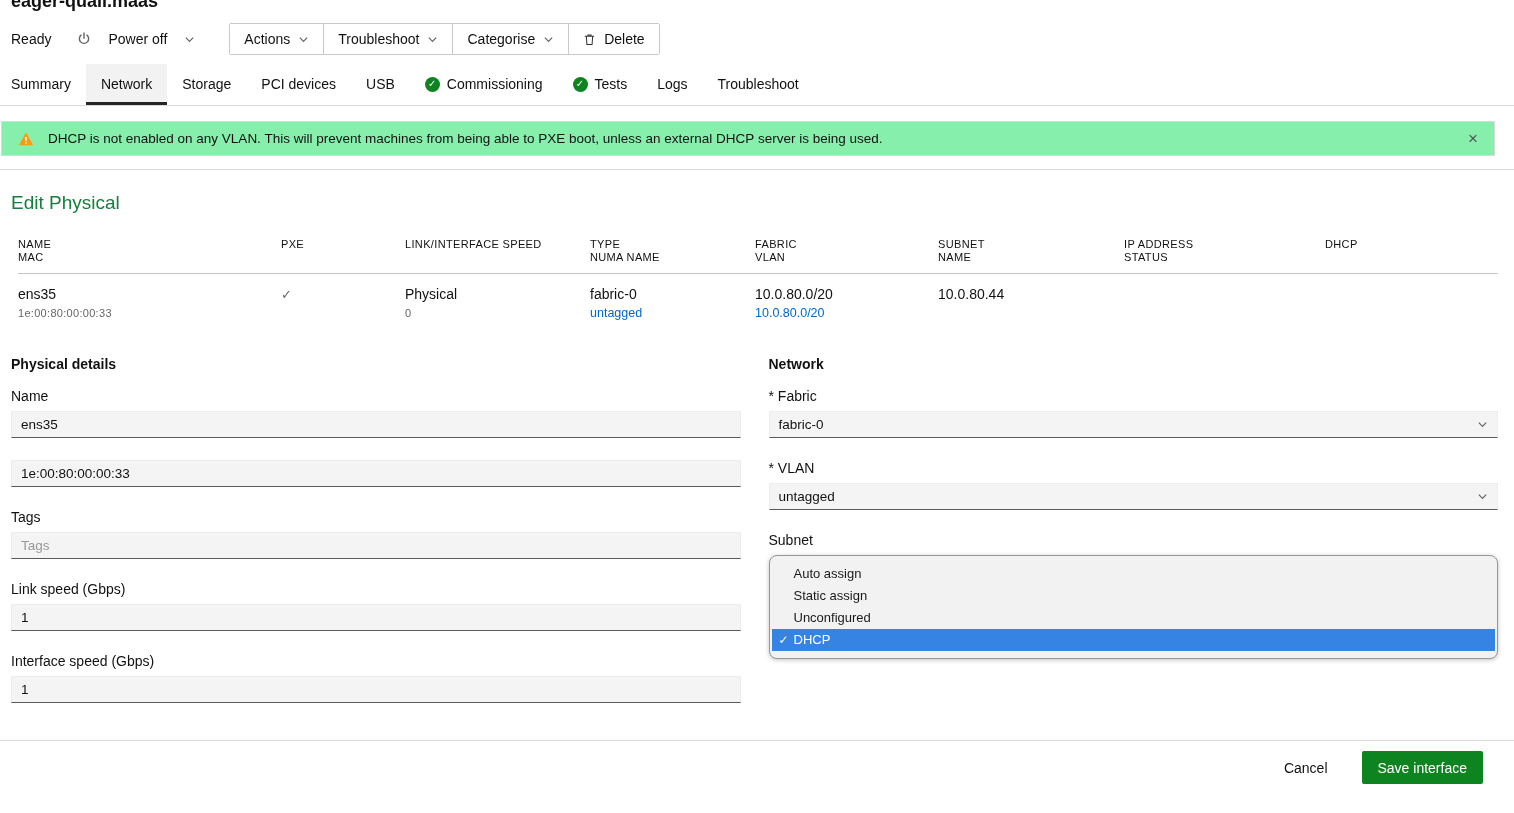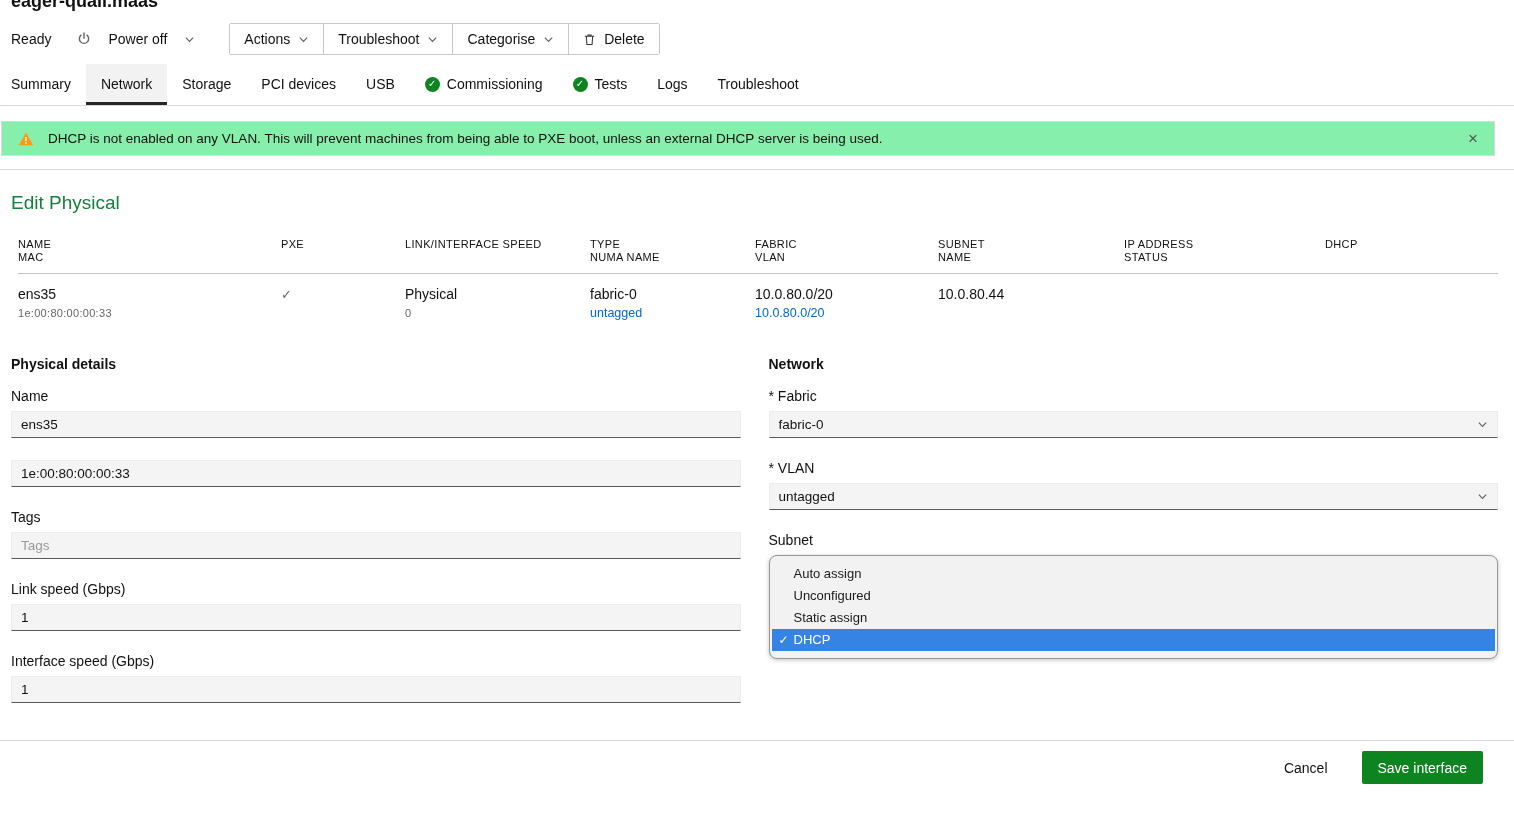--- a/index.html
+++ b/index.html
@@ -305,22 +305,22 @@
                   <path d="M2 4l4 4 4-4" fill="none" stroke="#666" stroke-width="1.4"></path>
                 </svg>
               </span>
           </div>
         </div>
 
         <div class="field">
           <label>Subnet</label>
           <div class="dropdown">
             <div class="option">Auto assign</div>
+            <div class="option">Static assign</div>
             <div class="option">Unconfigured</div>
-            <div class="option">Static assign</div>
             <div class="option selected">
               <span class="tick">✓</span>
               <span>DHCP</span>
             </div>
           </div>
         </div>
       </div>
 
     </div>
   </section>

